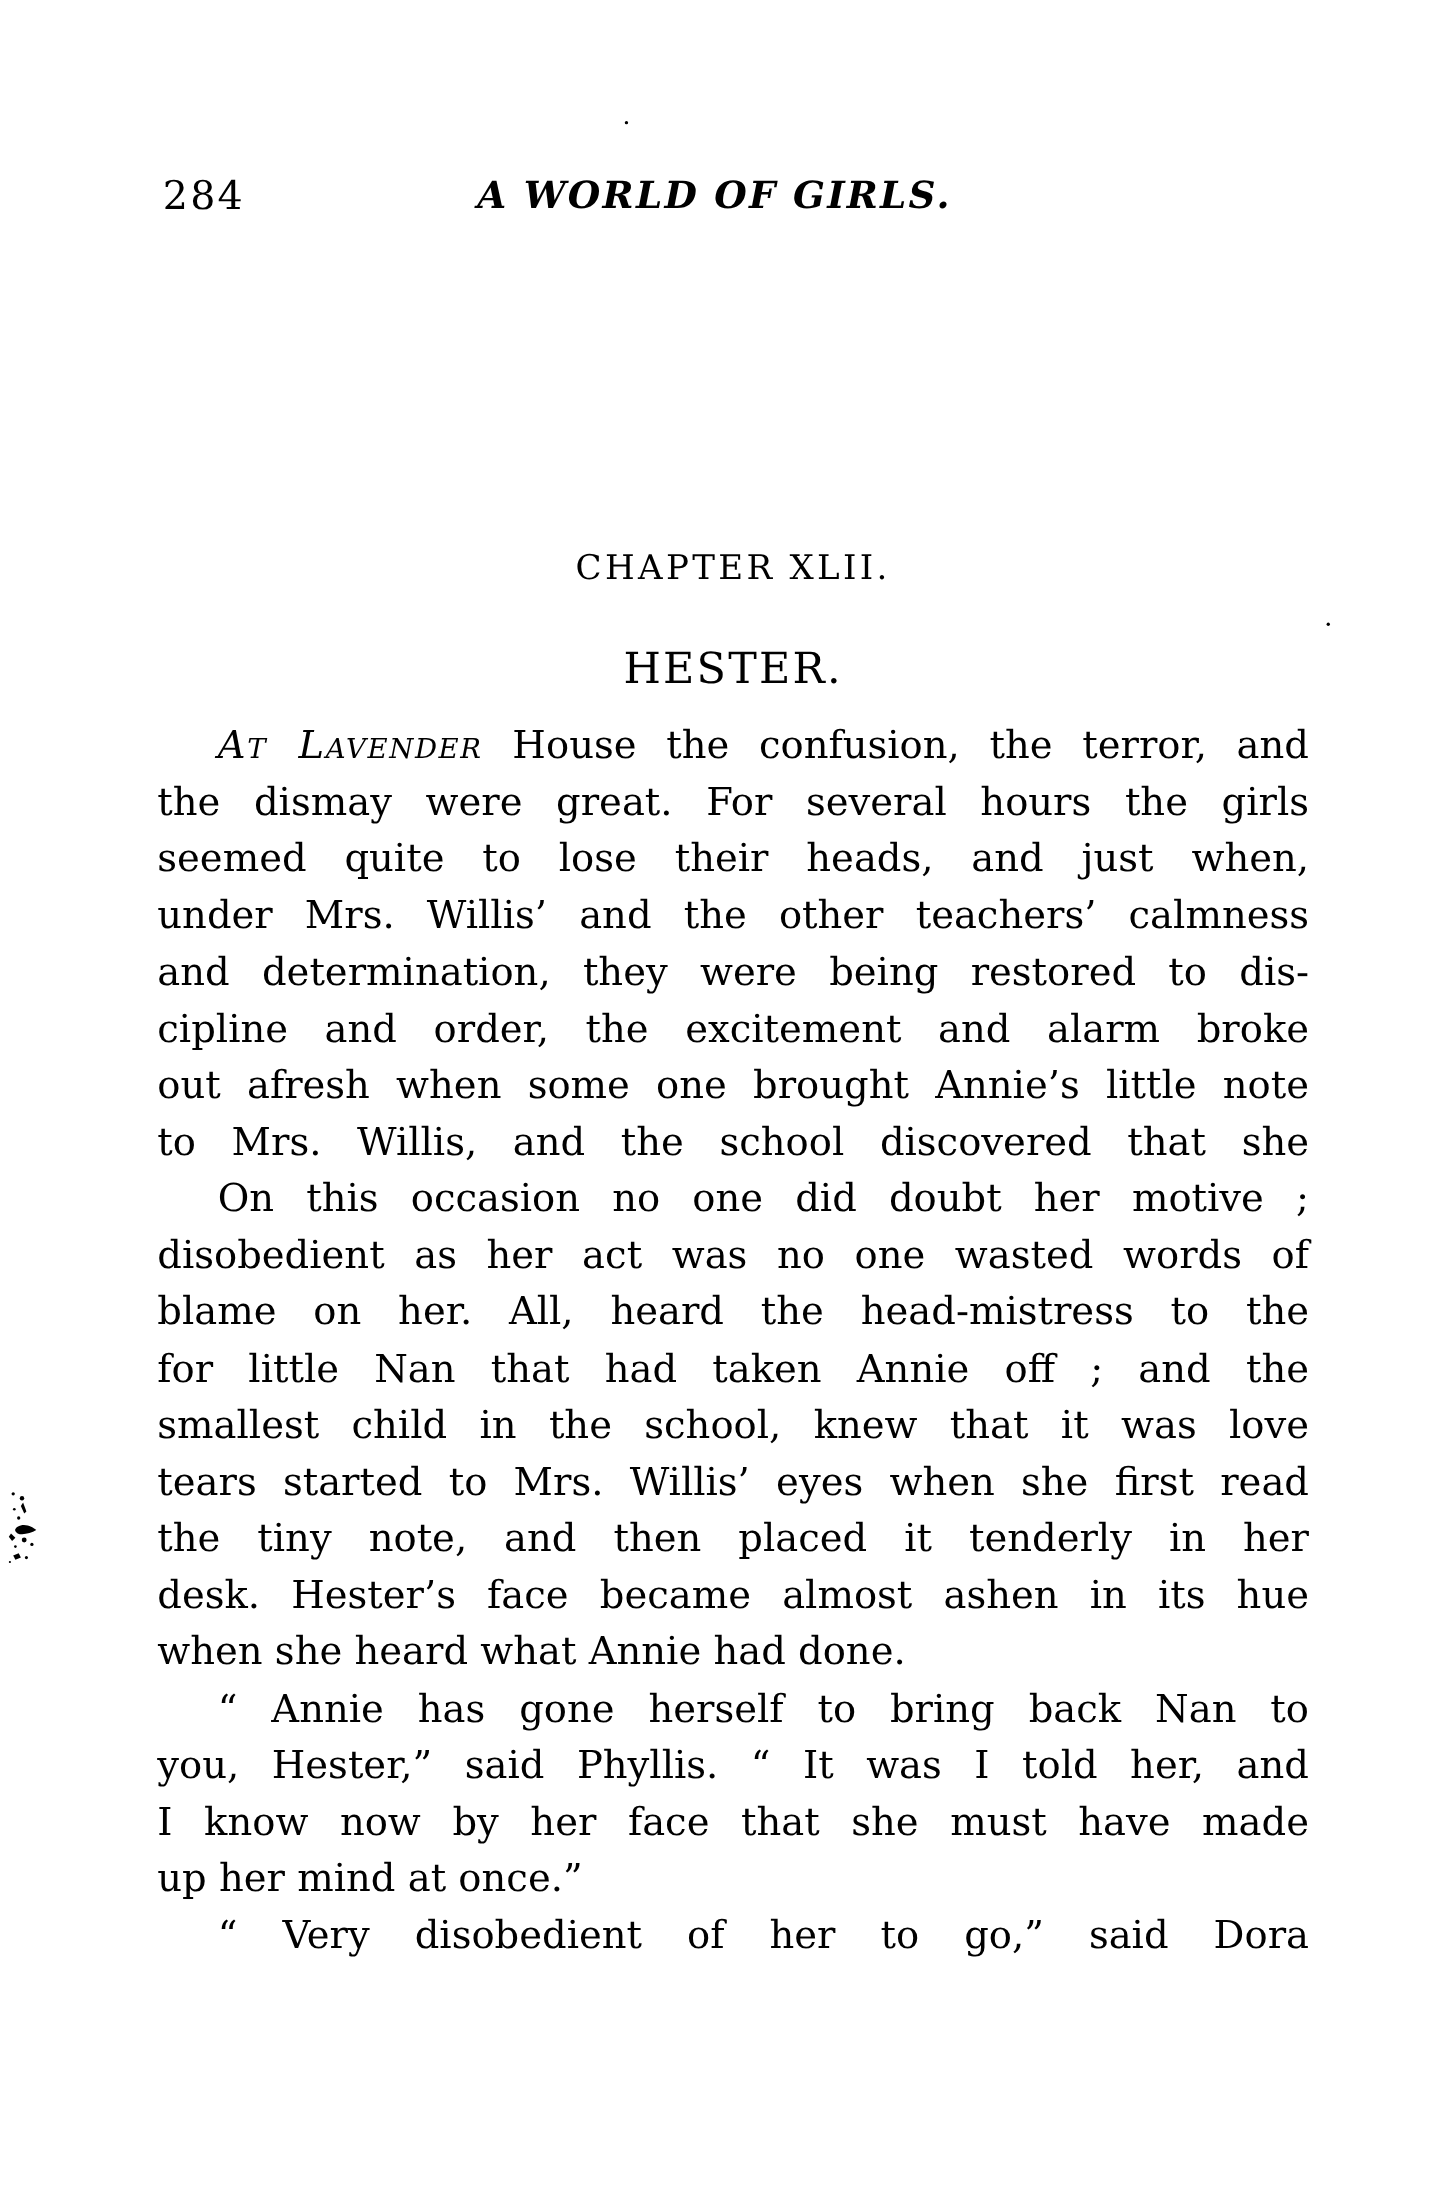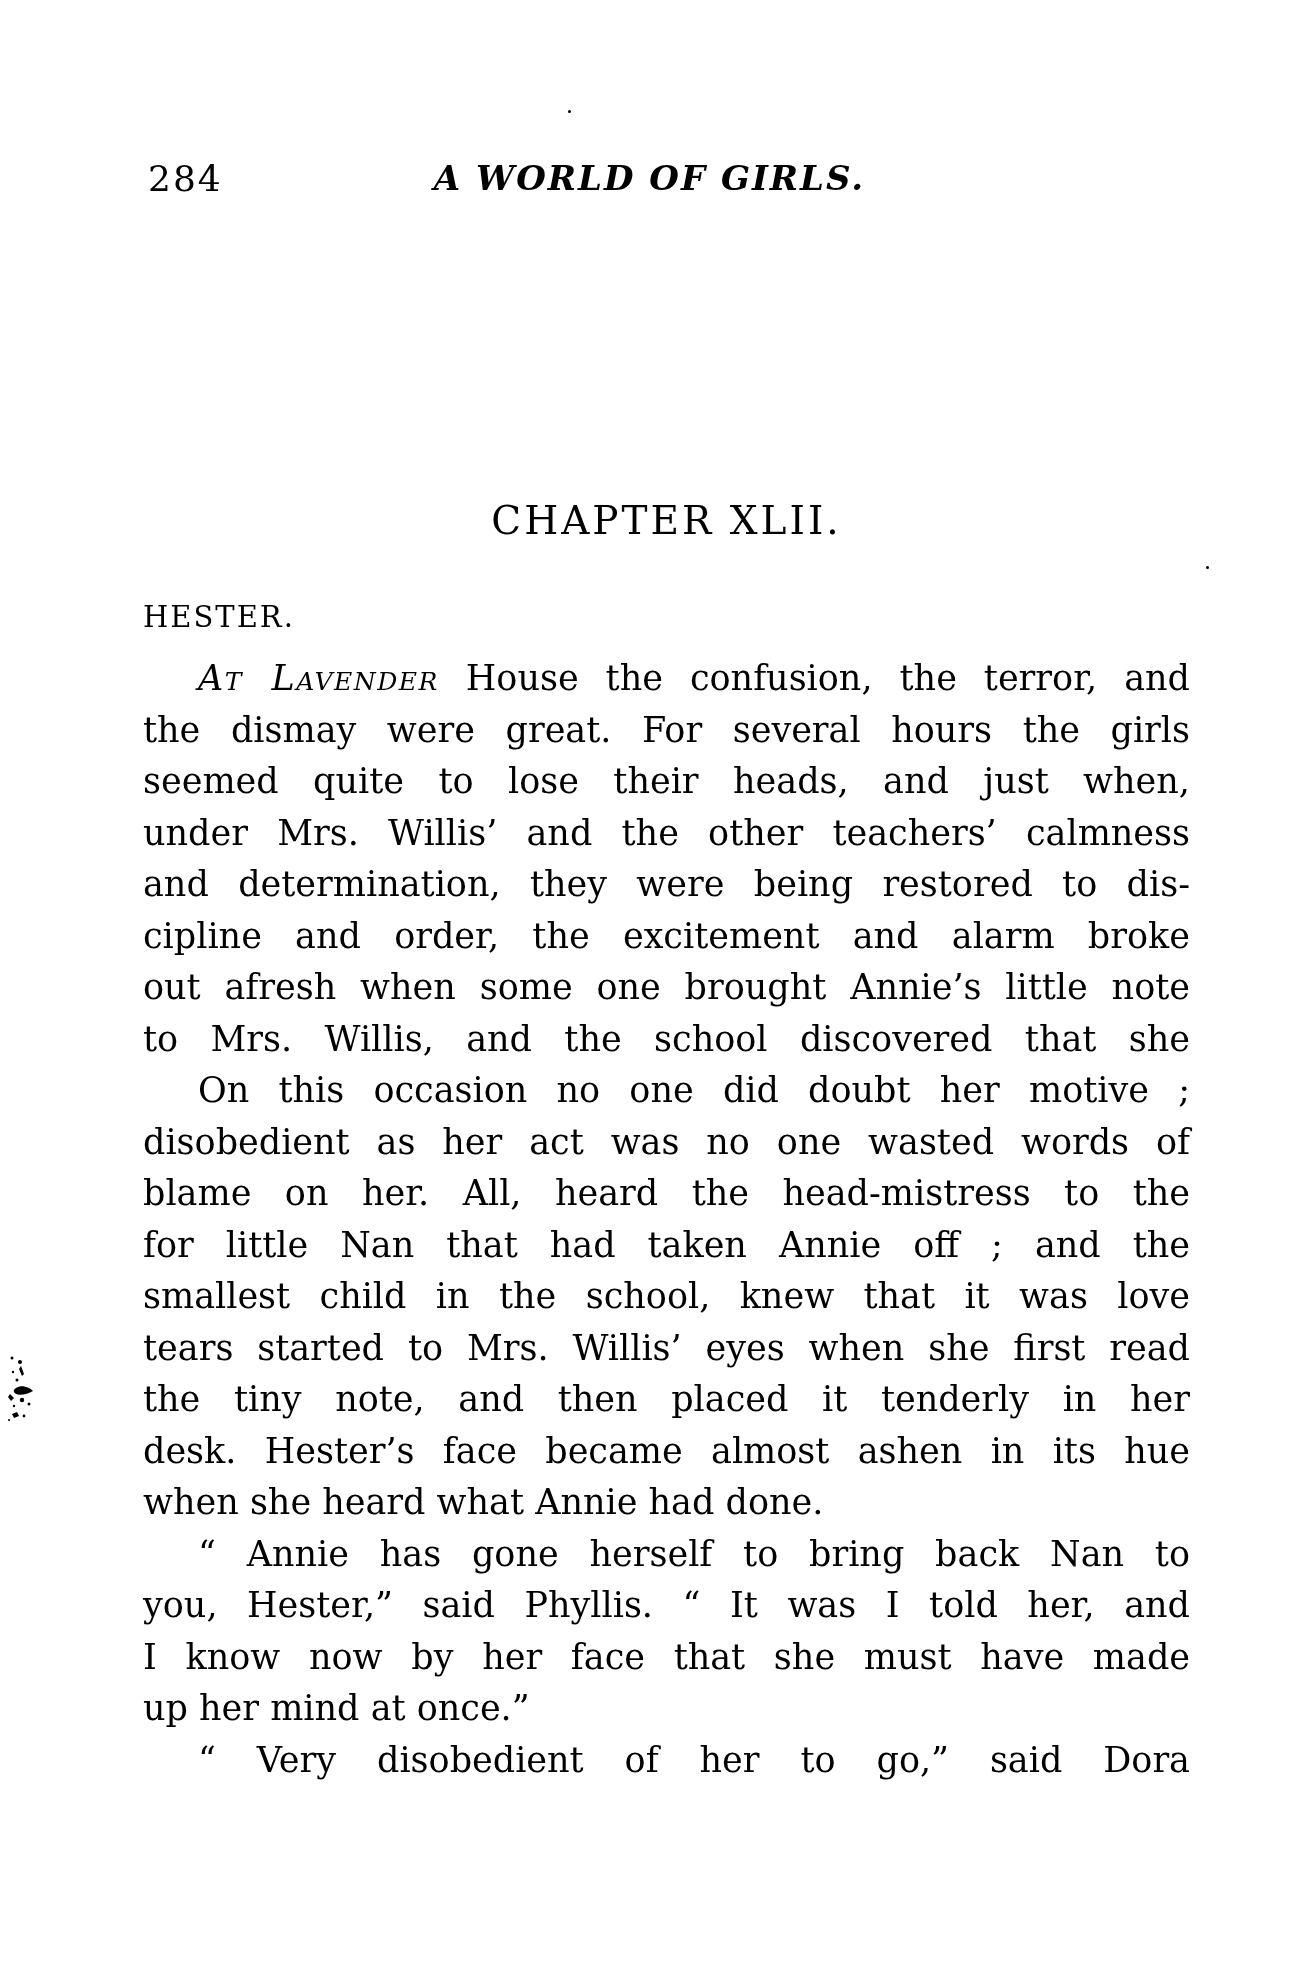--- a/index.html
+++ b/index.html
@@ -33,30 +33,30 @@
     font-weight: bold;
     font-size: 34px;
     letter-spacing: 2px;
   }
   .chapter-heading {
     position: absolute;
     left: 143px;
     top: 498px;
     width: 1047px;
     text-align: center;
-    font-size: 39px;
+    font-size: 31px;
     letter-spacing: 3px;
   }
   .chapter-subheading {
     position: absolute;
     left: 143px;
-    top: 600px;
+    top: 586px;
     width: 1047px;
-    text-align: left;
-    font-size: 29px;
+    text-align: center;
+    font-size: 39px;
     letter-spacing: 2px;
   }
   .body-text {
     position: absolute;
     left: 143px;
     top: 653px;
     width: 1047px;
     font-size: 35px;
     line-height: 51.5px;
   }

